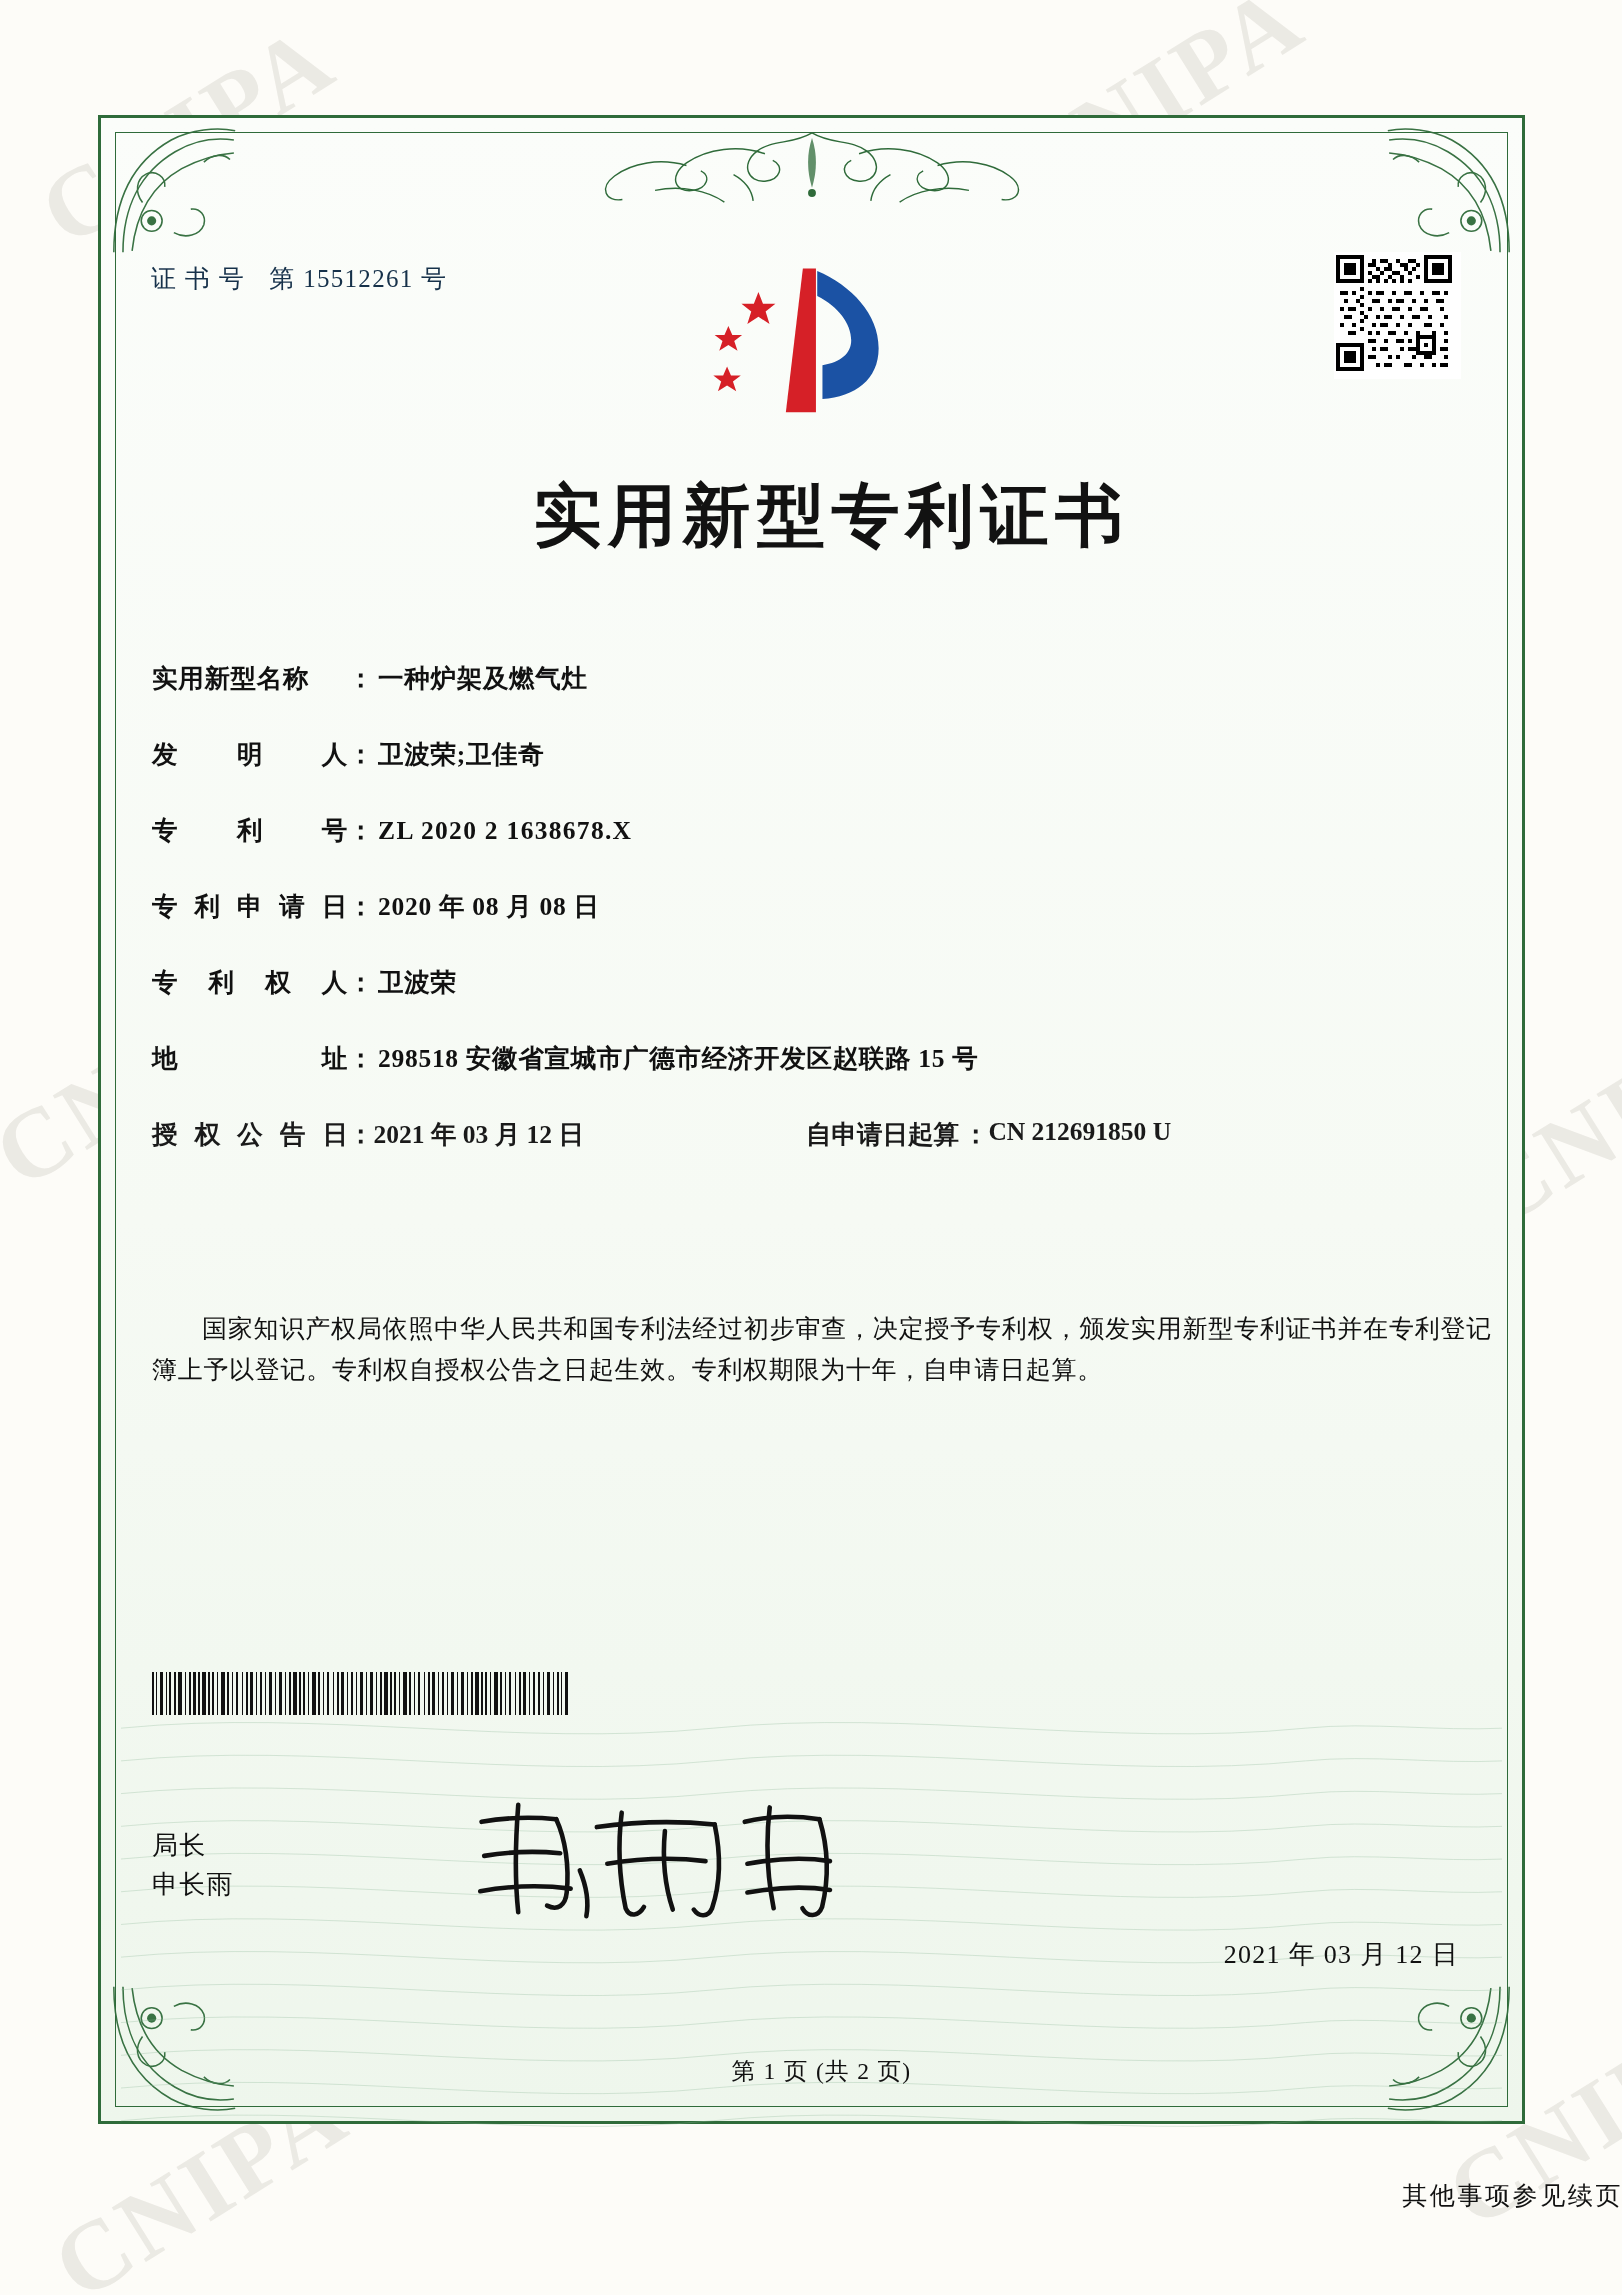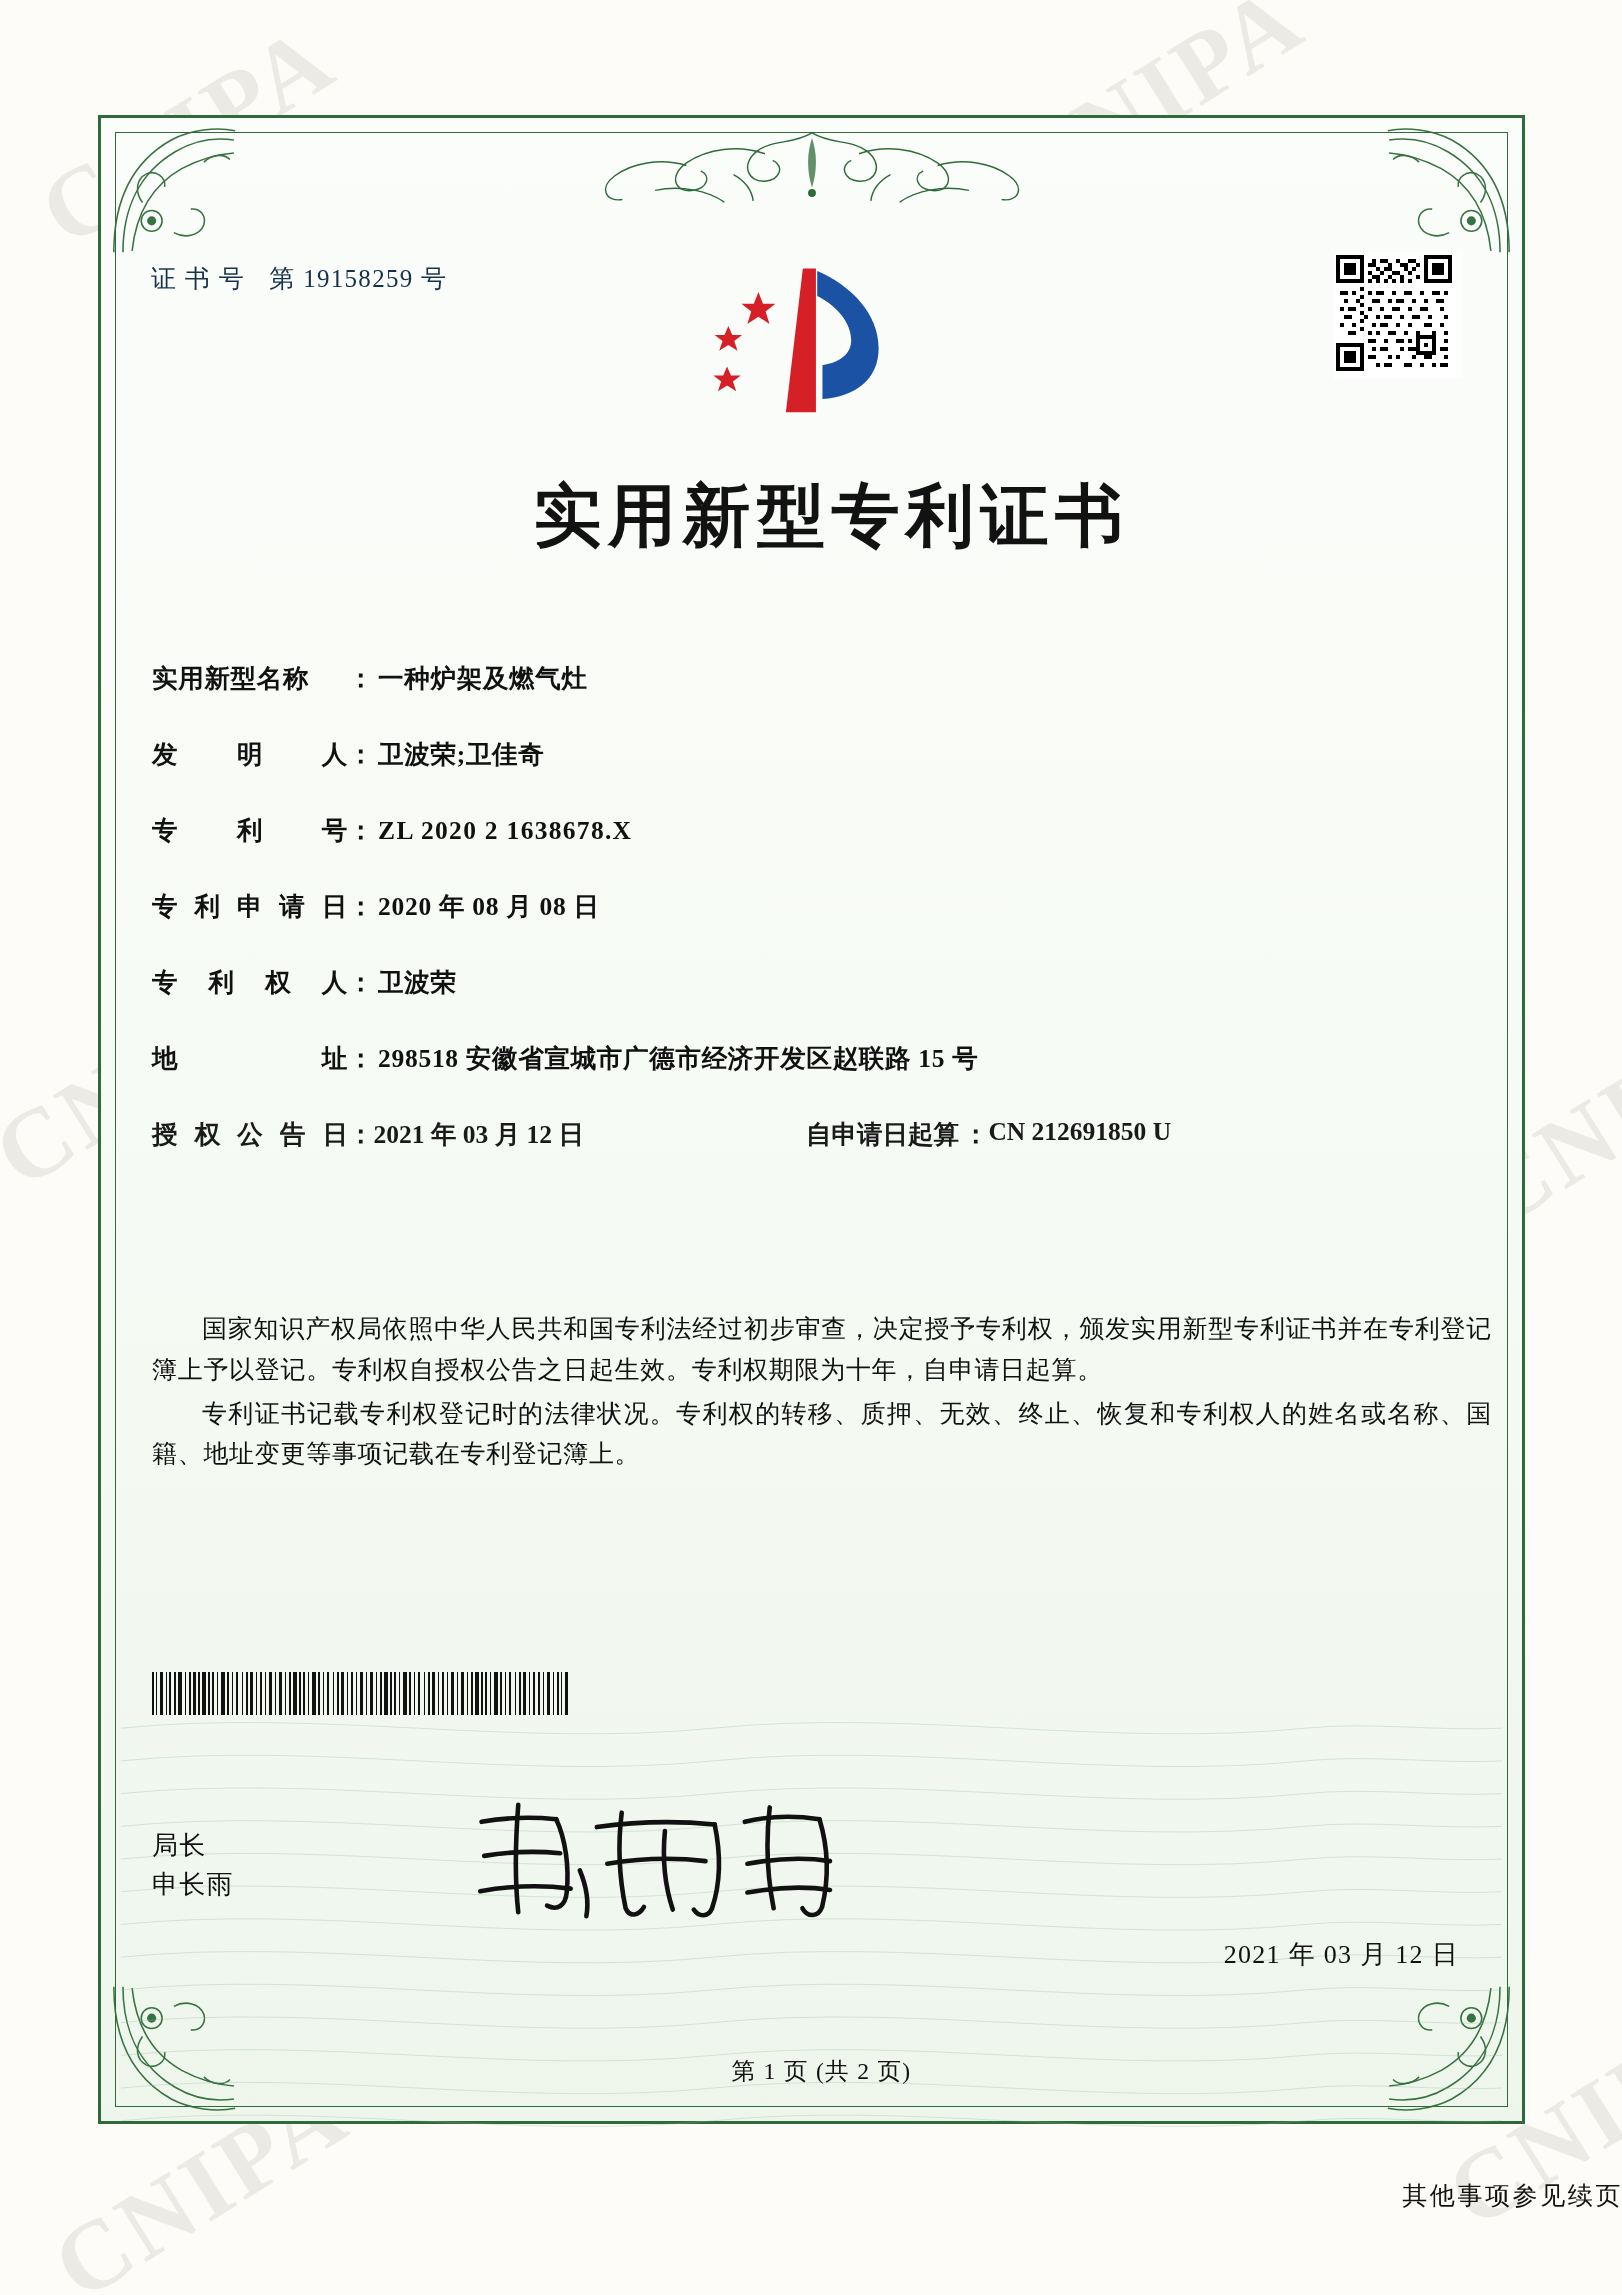--- a/index.html
+++ b/index.html
@@ -361,21 +361,21 @@
         <path d="M0 540 C300 510 600 570 900 540 C1200 510 1500 570 1800 540 C1900 530 2000 545 2100 540"></path>
         <path d="M0 590 C300 560 600 620 900 590 C1200 560 1500 620 1800 590 C1900 580 2000 595 2100 590"></path>
         <path d="M0 640 C300 610 600 670 900 640 C1200 610 1500 670 1800 640 C1900 630 2000 645 2100 640"></path>
       </svg>
     </div>
   </div>
 
   <div class="cert-no">
     <span>证 书 号</span>
     <span style="display:inline-block;width:9.2px"></span>
-    <span>第 19158259 号</span>
+    <span>第 15512261 号</span>
   </div>
 
   <div class="qr">
     <svg class="qrbox" width="116" height="116" viewBox="0 0 29 29" shape-rendering="crispEdges">
       <rect width="29" height="29" fill="#ffffff"></rect>
       <g fill="#000000">
 
         <rect x="0" y="0" width="7" height="1"></rect>
           <rect x="0" y="6" width="7" height="1"></rect>
         <rect x="0" y="0" width="1" height="7"></rect>
@@ -605,21 +605,20 @@
       <span class="right">
         <span class="label">自申请日起算</span>
         <span class="colon">：</span>
         <span class="value">CN 212691850 U</span>
       </span>
     </div>
   </div>
 
   <div class="paras">
     <p>国家知识产权局依照中华人民共和国专利法经过初步审查，决定授予专利权，颁发实用新型专利证书并在专利登记簿上予以登记。专利权自授权公告之日起生效。专利权期限为十年，自申请日起算。</p>
-    <p>专利证书记载专利权登记时的法律状况。专利权的转移、质押、无效、终止、恢复和专利权人的姓名或名称、国籍、地址变更等事项记载在专利登记簿上。</p>
   </div>
 
   <div class="barcode">
     <svg viewBox="0 0 640 66" preserveAspectRatio="none" shape-rendering="crispEdges">
       <rect width="640" height="66" fill="none"></rect>
       <g fill="#111111">
         <rect x="0" y="0" width="3" height="66"></rect>
           <rect x="6" y="0" width="2" height="66"></rect>
         <rect x="12" y="0" width="5" height="66"></rect>
           <rect x="21" y="0" width="2" height="66"></rect>

